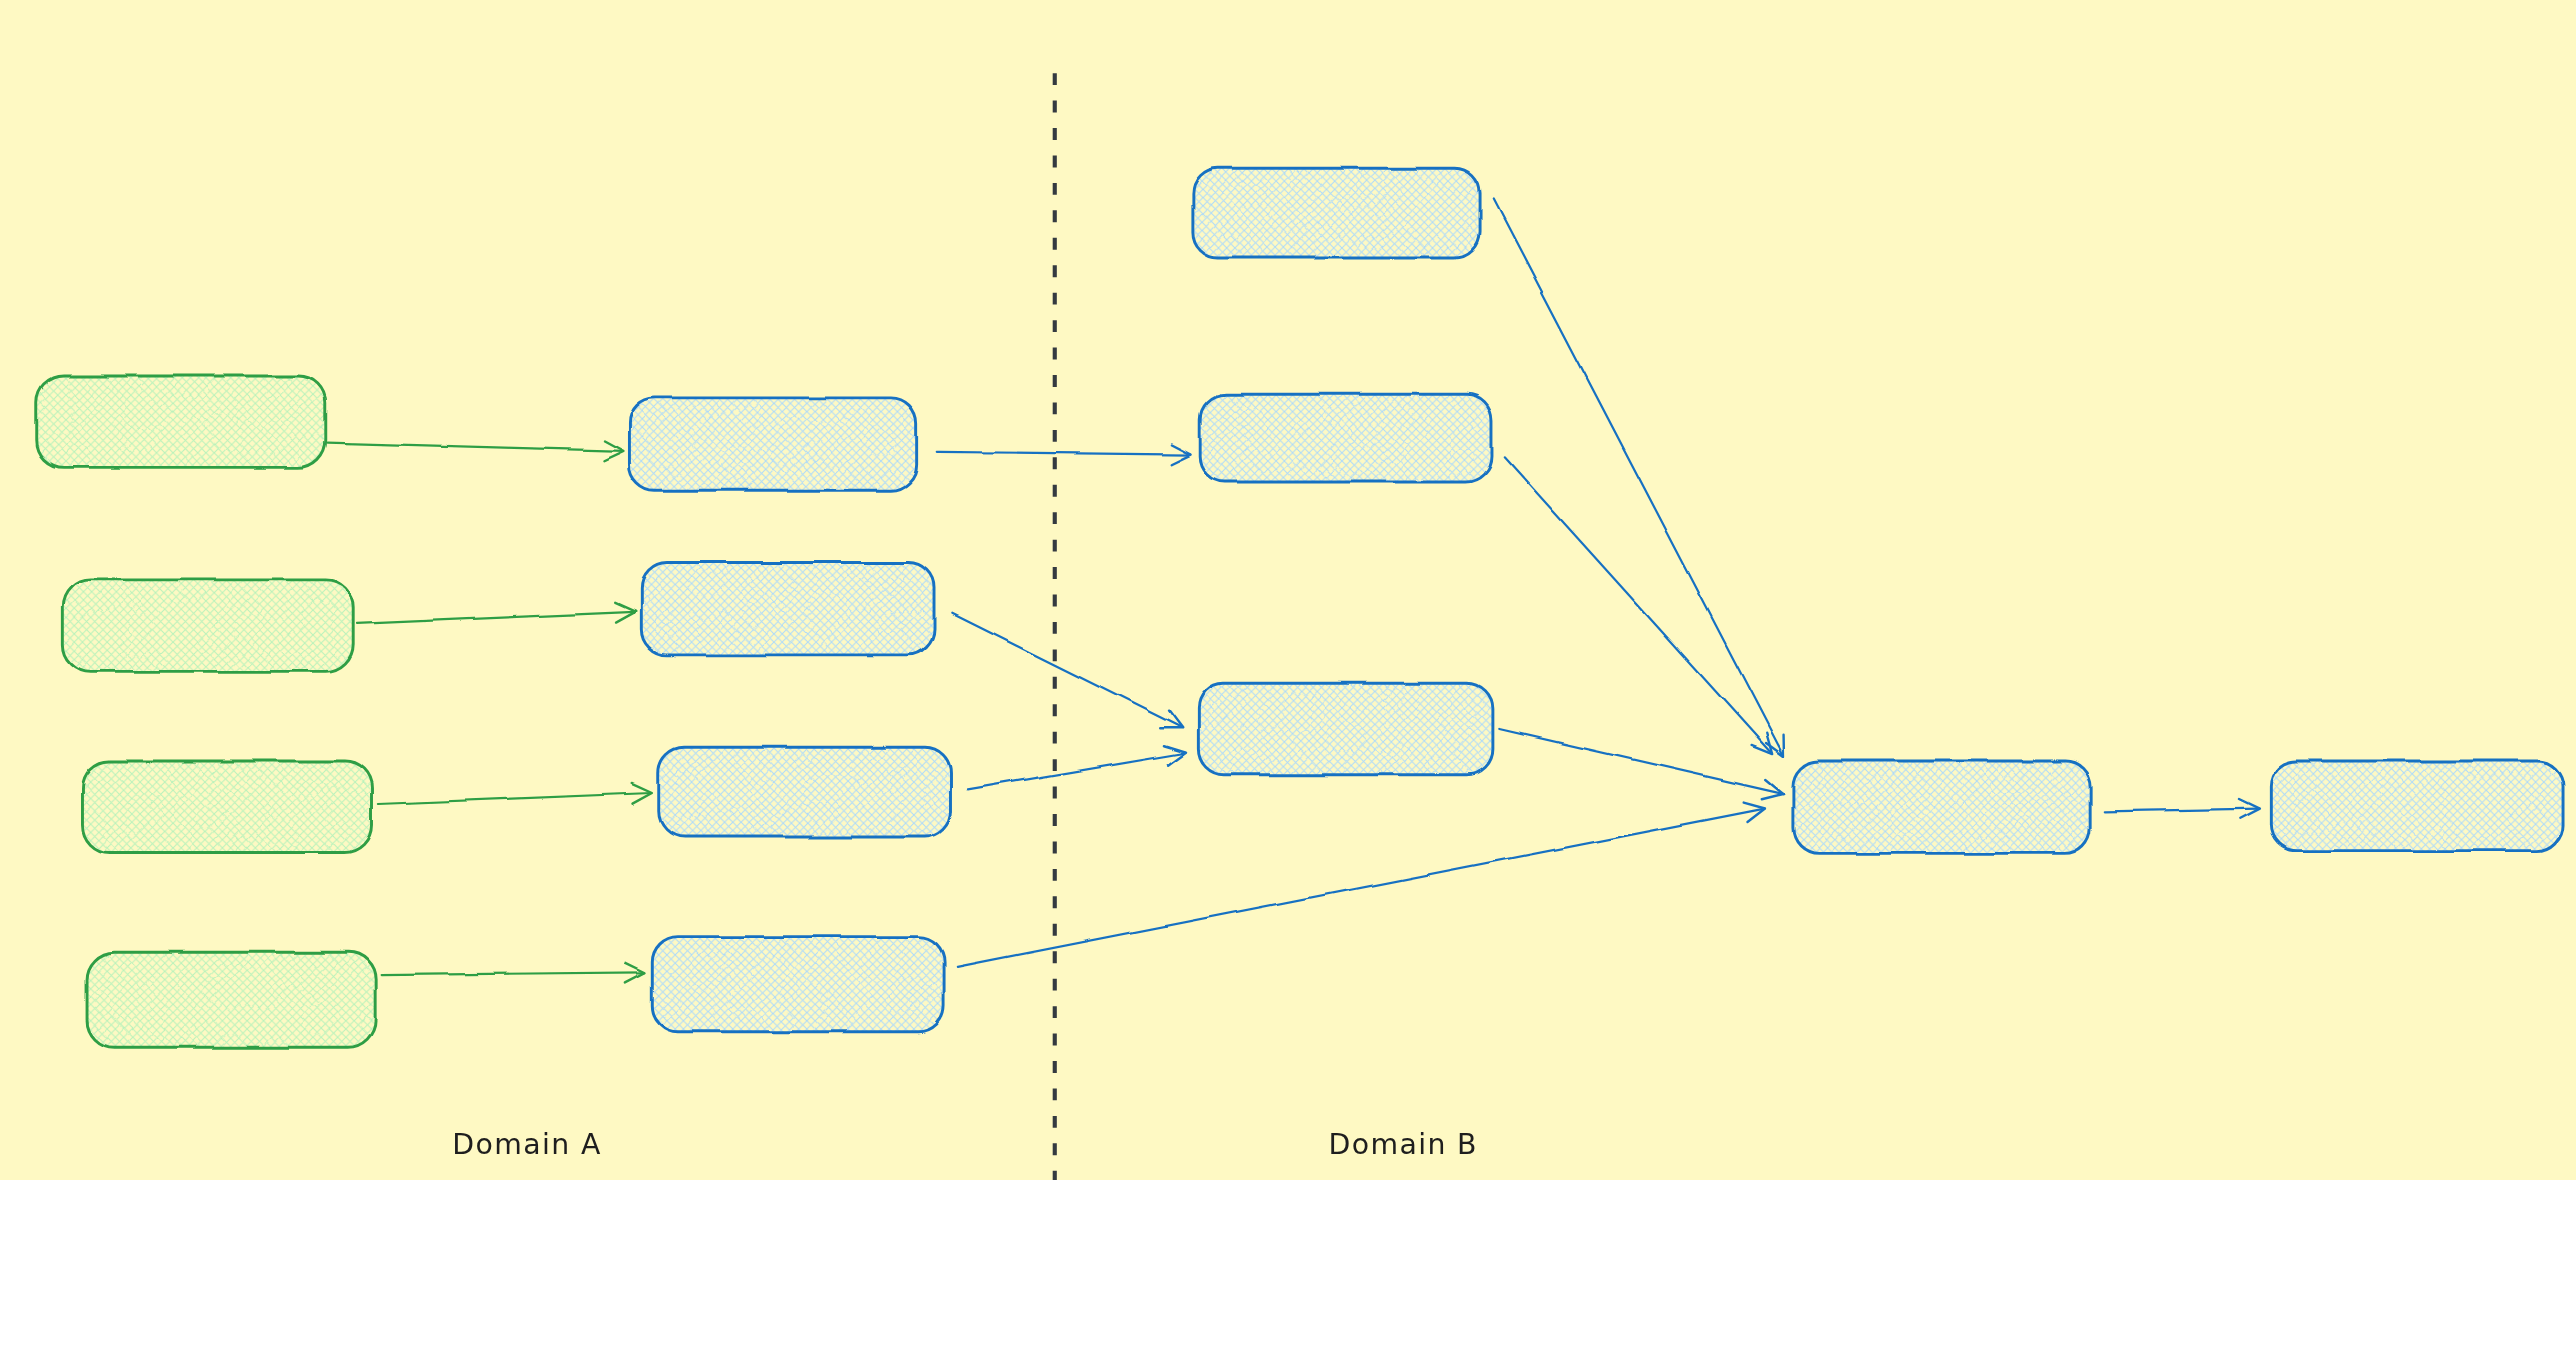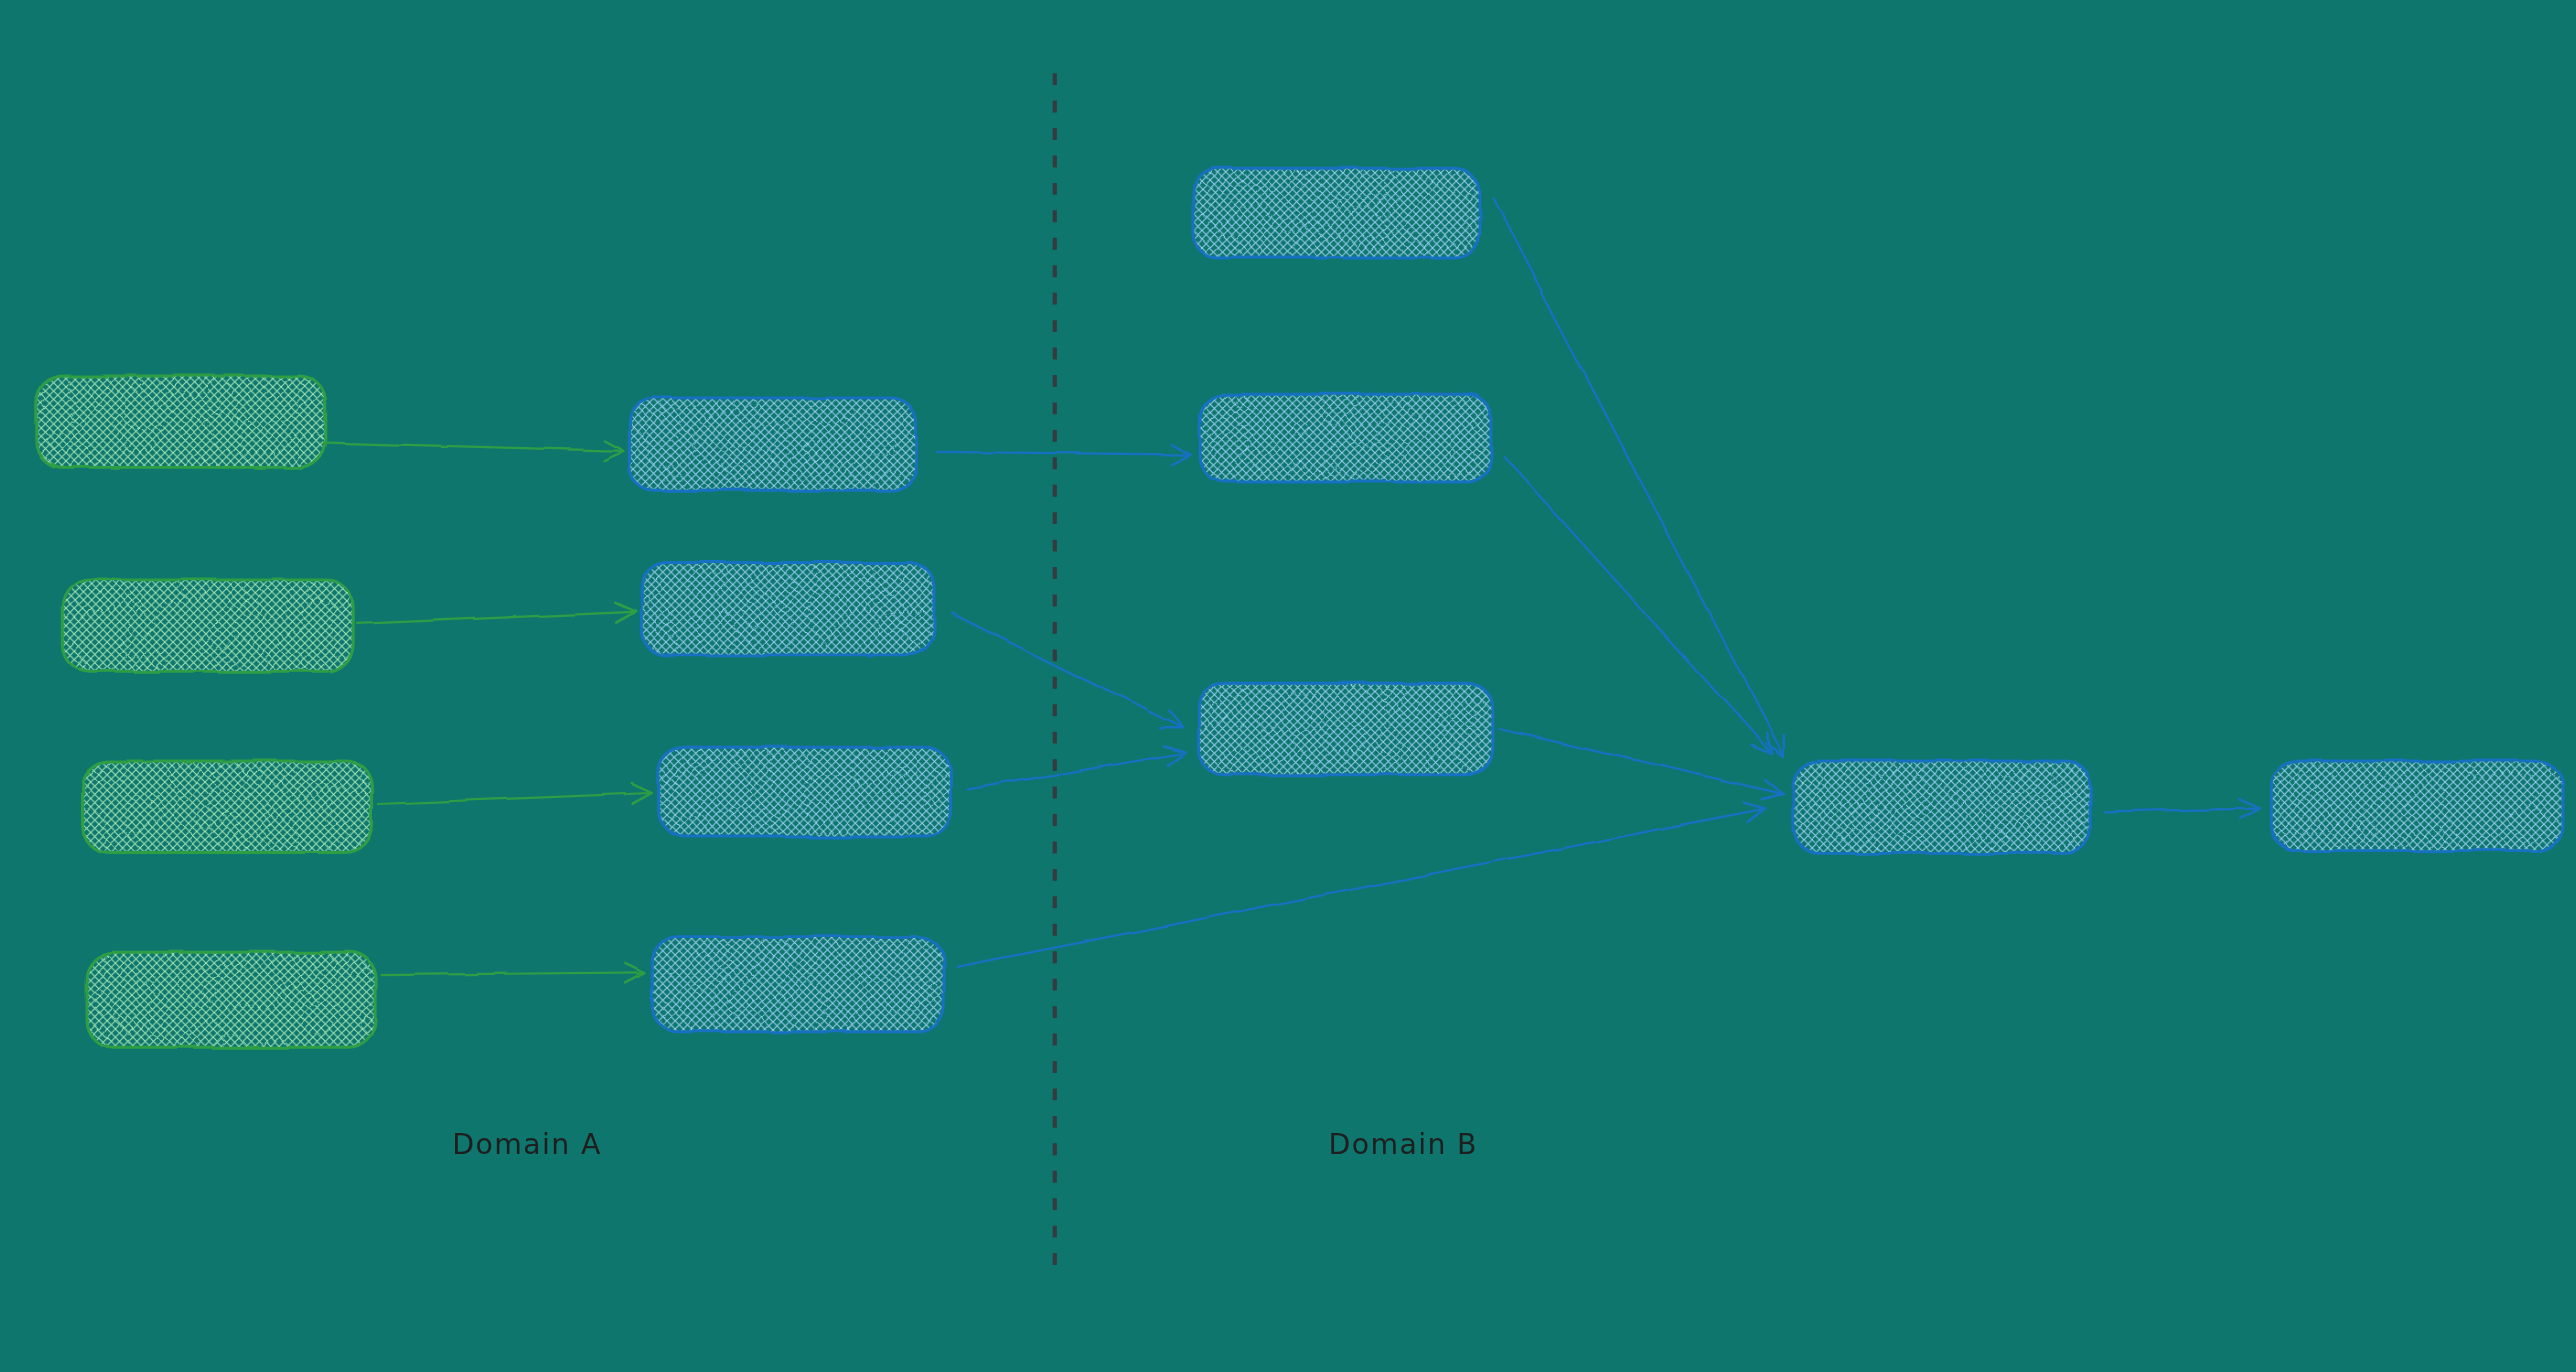--- a/index.html
+++ b/index.html
@@ -3,22 +3,22 @@
 <meta charset="utf-8">
 <style>
   html, body {
     margin: 0;
     padding: 0;
     background: #ffffff;
   }
   .stage {
     position: relative;
     width: 2576px;
-    height: 1372px;
-    background: #0f766e;
+    height: 1180px;
+    background: #fef9c3;
     overflow: hidden;
   }
   svg.diagram {
     position: absolute;
     left: 0;
     top: 0;
     width: 2576px;
     height: 1372px;
     display: block;
   }

